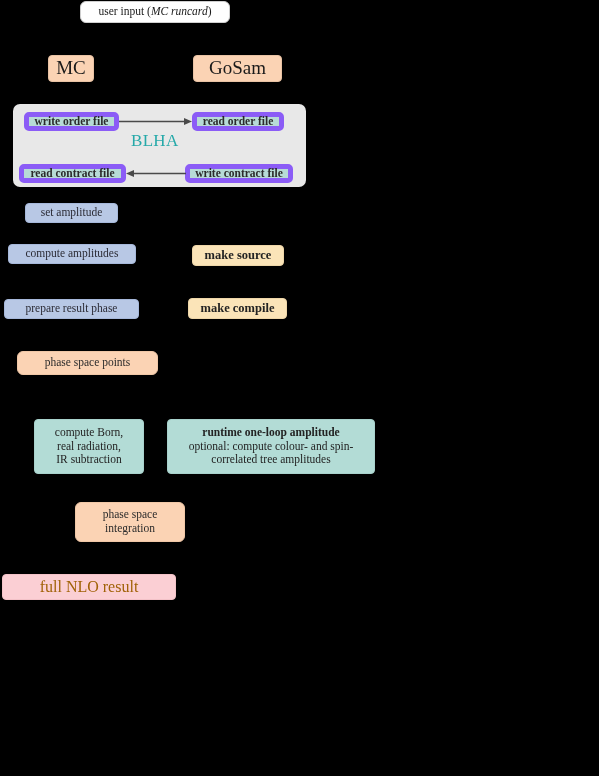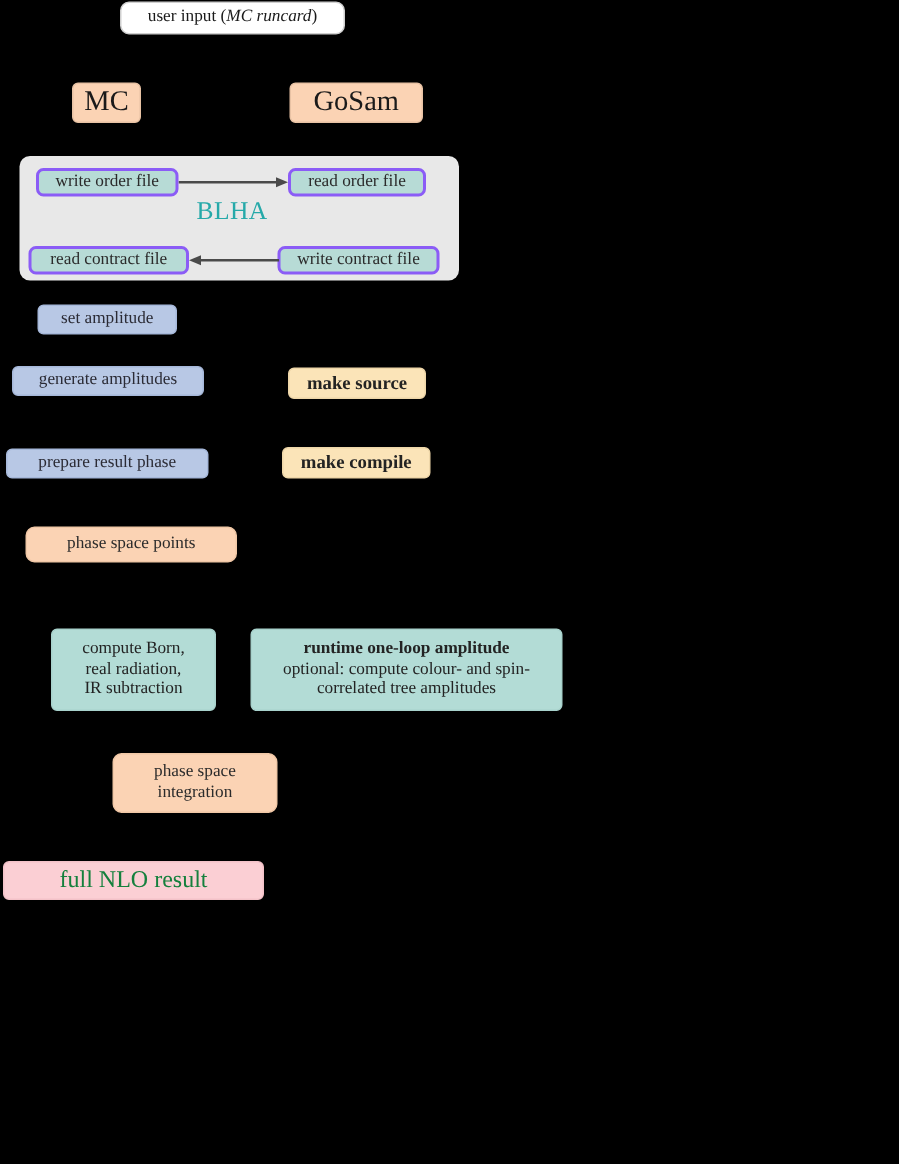--- a/index.html
+++ b/index.html
@@ -64,25 +64,26 @@
   .blha-label {
     position: absolute;
     color: #26a9a9;
     font-size: 17px;
     letter-spacing: 0.3px;
   }
 
   
   .n-blhabox {
     background: #b7dbd6;
-    border: 2px solid #8b5cf6;
+    border: 5px solid #8b5cf6;
     border-radius: 5px;
     font-size: 11.5px;
     padding: 1px 18px;
     color: #2b2b2b;
+    font-weight: bold;
   }
 
   
   .n-blue {
     background: #b8c8e5;
     border: 0.8px solid #a6b8da;
     border-radius: 4px;
     font-size: 11.5px;
     padding: 1px 7px;
     color: #2b2b35;
@@ -121,21 +122,21 @@
   .n-teal .hdr { font-weight: bold; }
   .n-teal .sub { white-space: normal; }
 
   
   .n-pink {
     background: #fbcfd4;
     border: 0.8px solid #f3c2c8;
     border-radius: 4px;
     font-size: 16px;
     padding: 1px 8px;
-    color: #15803d;
+    color: #a16207;
   }
 
   
   .arrow {
     position: absolute;
     pointer-events: none;
   }
   .arrow line { stroke: #4a4a4a; stroke-width: 1.6px; }
   .arrow polygon { fill: #4a4a4a; }
 </style>
@@ -169,21 +170,21 @@
     <polygon points="73,6.5 65,3.1 65,9.9"></polygon>
   </svg>
 
   <svg class="arrow" style="left:126px; top:167px;" width="60" height="13" viewBox="0 0 60 13">
     <line x1="60" y1="6.5" x2="7" y2="6.5"></line>
     <polygon points="0,6.5 8,3.1 8,9.9"></polygon>
   </svg>
 
   <div class="node n-blue" style="left:25px; top:203px; width:93px; height:20px;">set amplitude</div>
 
-  <div class="node n-blue" style="left:8px; top:244px; width:128px; height:20px;">generate amplitudes</div>
+  <div class="node n-blue" style="left:8px; top:244px; width:128px; height:20px;">compute amplitudes</div>
 
   <div class="node n-blue" style="left:4px; top:299px; width:135px; height:20px;">prepare result phase</div>
 
   <div class="node n-yellow" style="left:192px; top:245px; width:92px; height:21px;">make source</div>
 
   <div class="node n-yellow" style="left:188px; top:298px; width:99px; height:21px;">make compile</div>
 
   <div class="node n-peach" style="left:17px; top:351px; width:141px; height:24px;">phase space points</div>
 
   <div class="node n-teal" style="left:34px; top:419px; width:110px; height:55px;">

